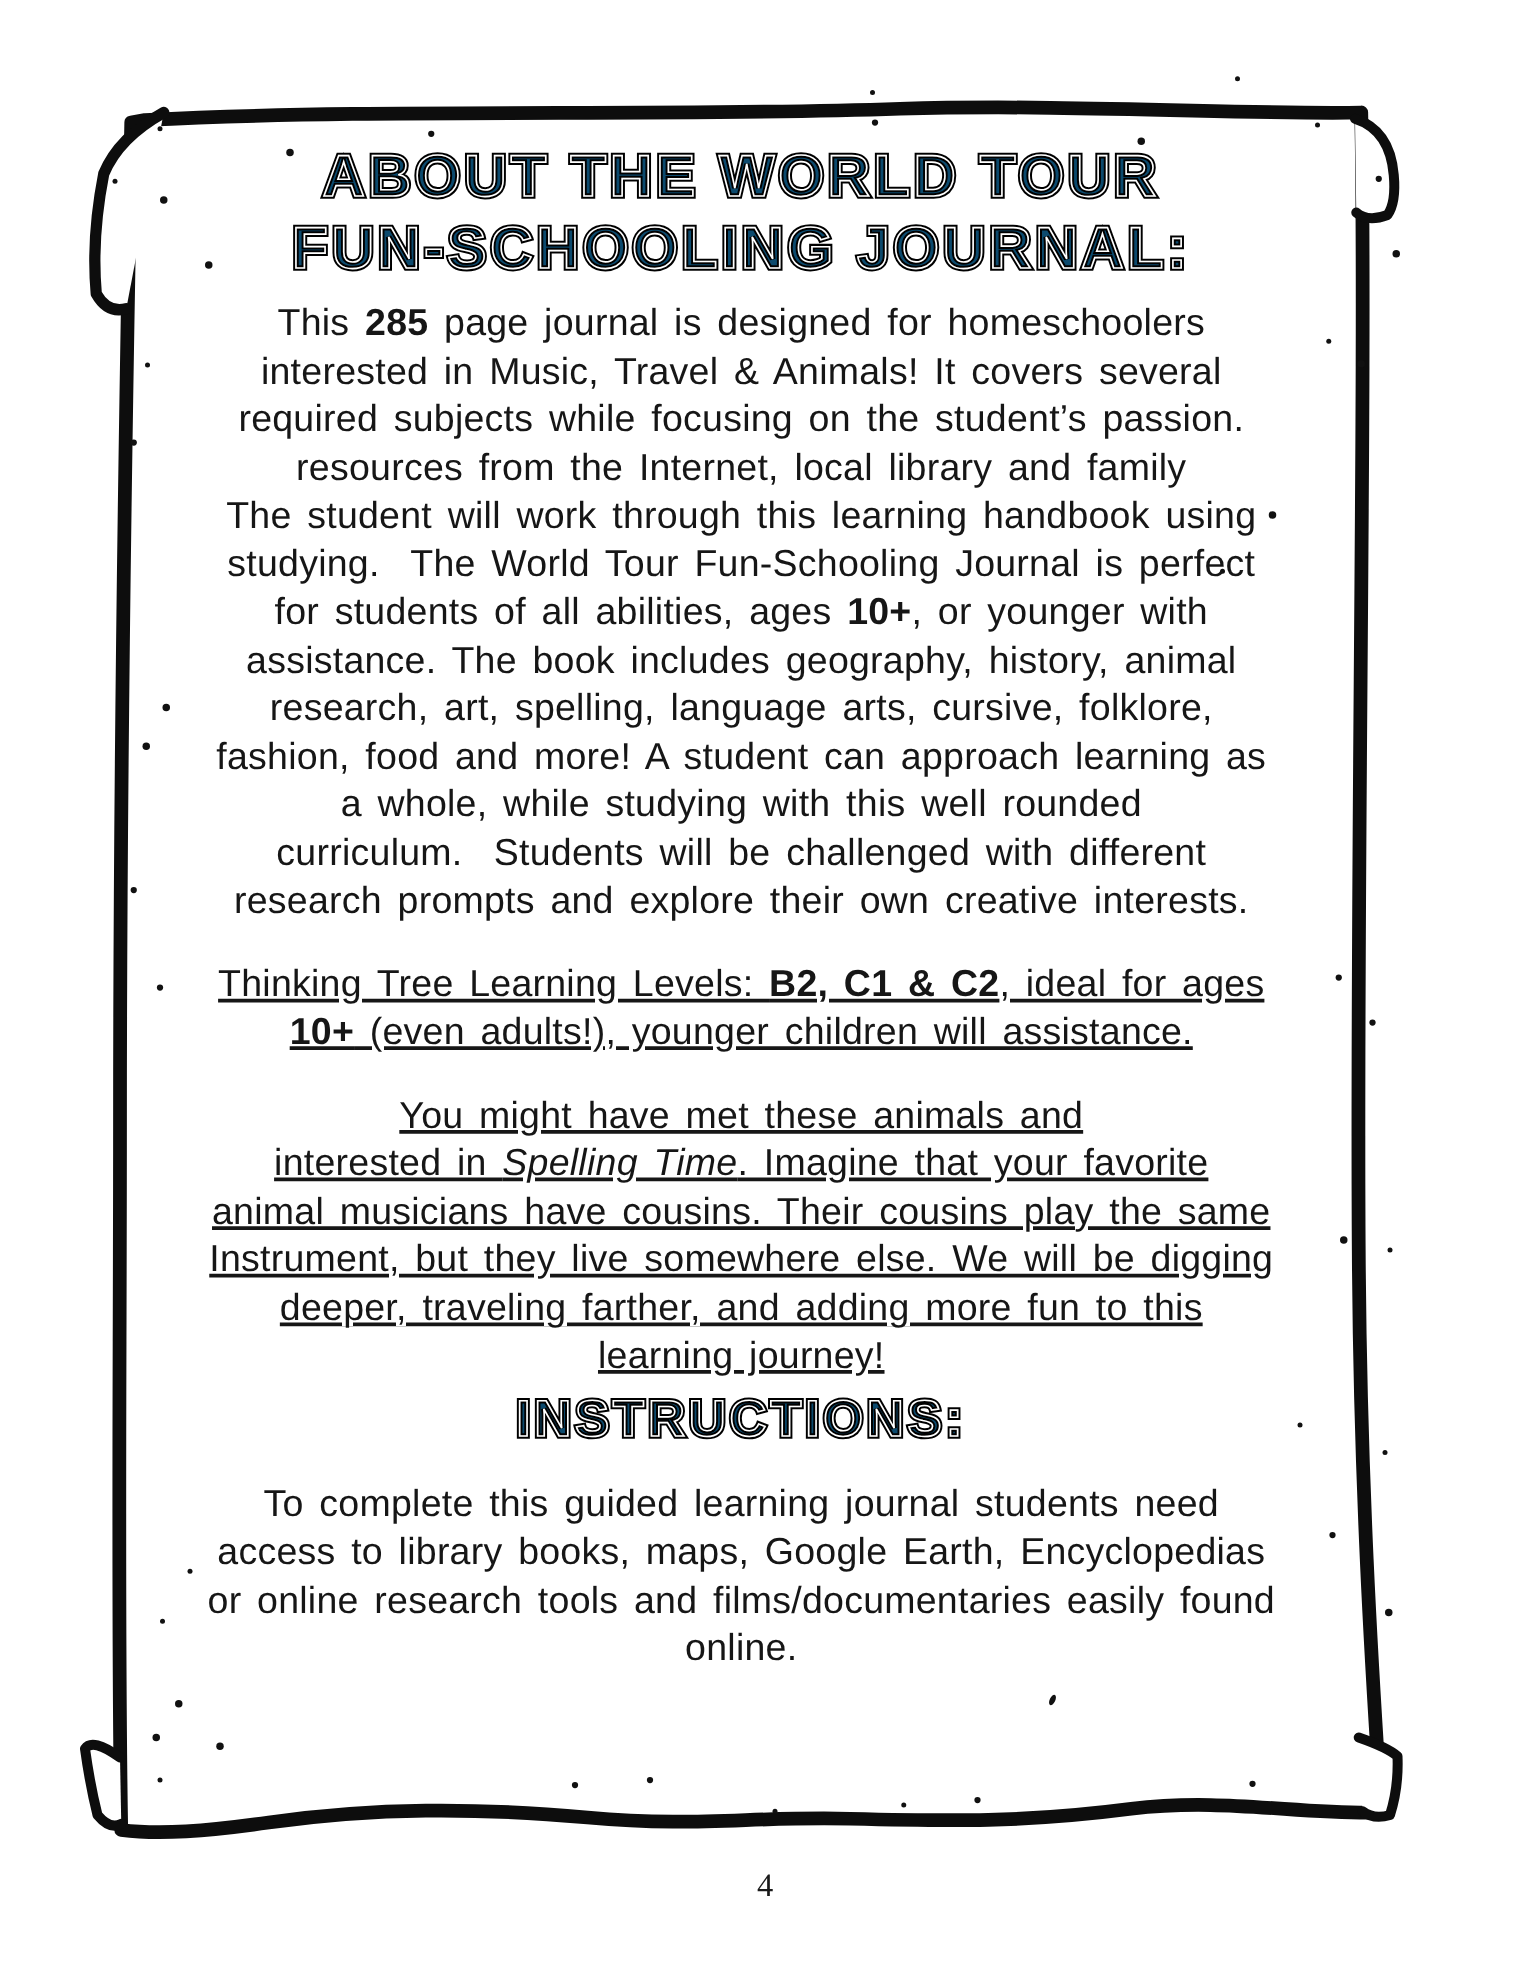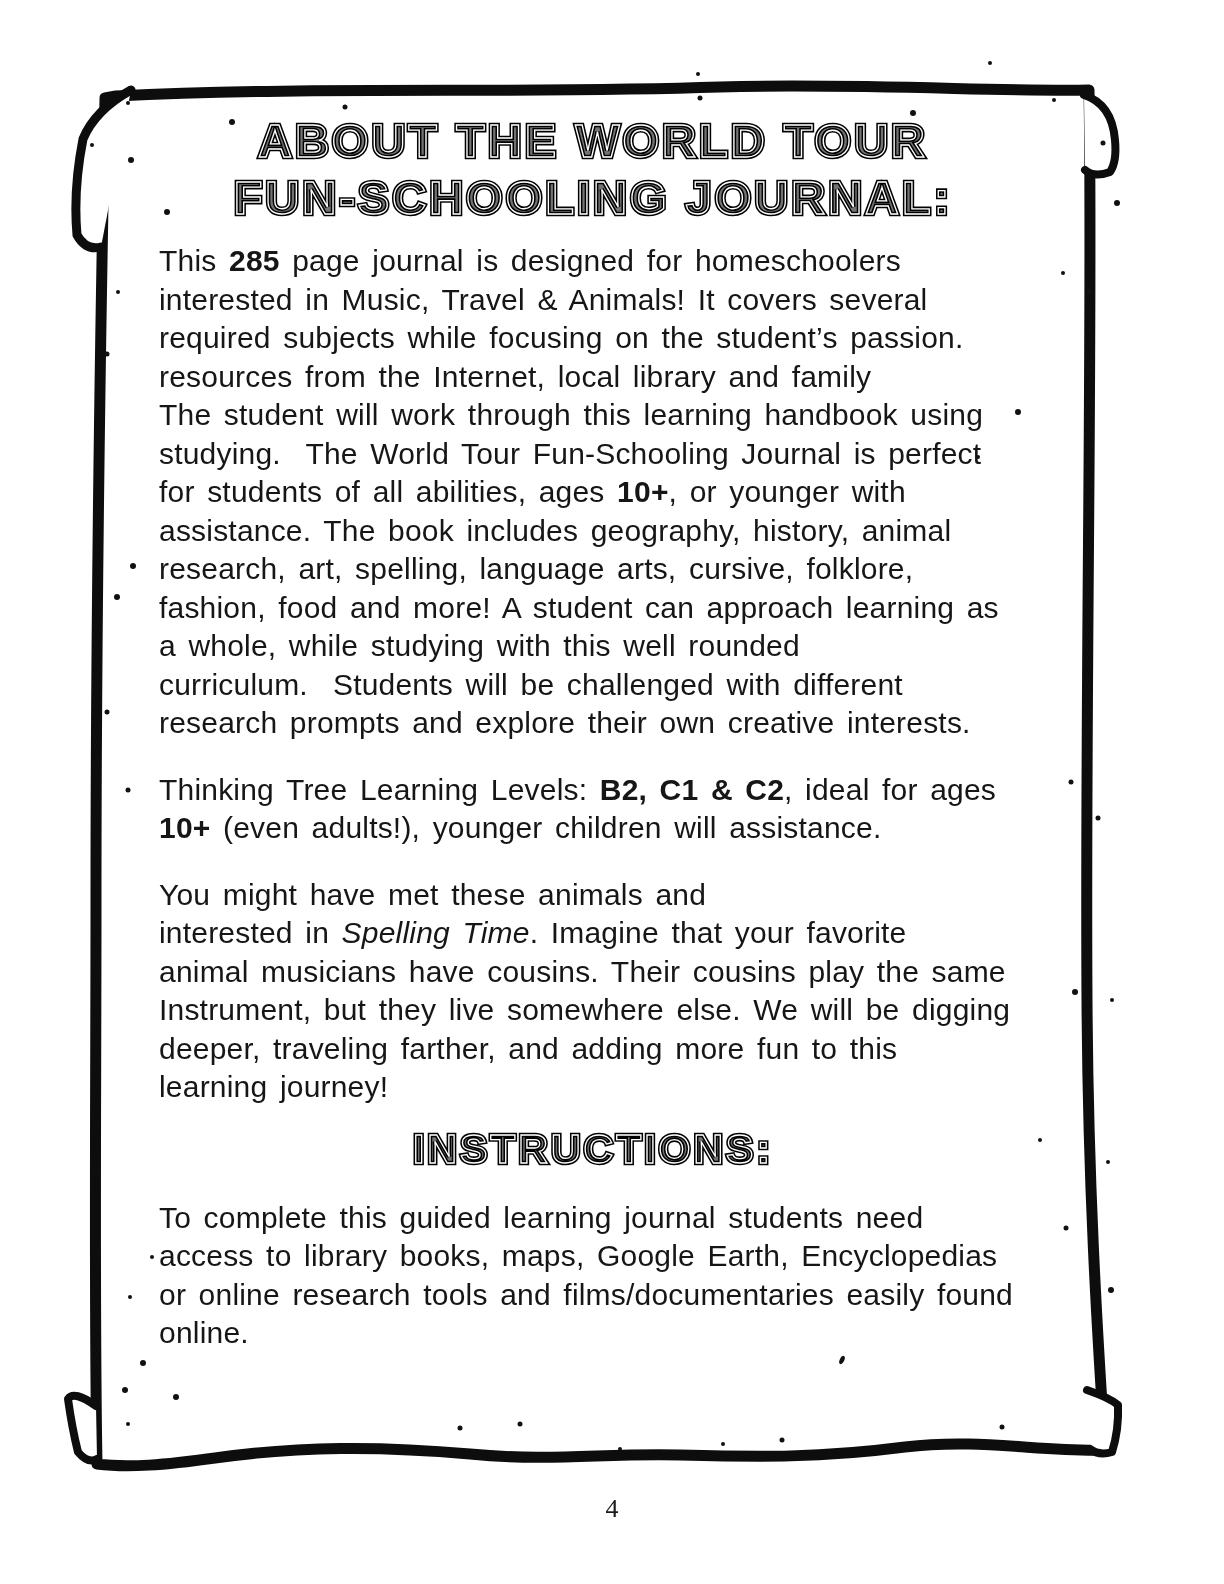--- a/index.html
+++ b/index.html
@@ -7,32 +7,32 @@
     width:1224px;height:1584px;position:relative;background:#ffffff;
     font-family:"Liberation Sans",sans-serif;overflow:hidden;
   }
   .frame-svg{position:absolute;left:0;top:0;width:1224px;height:1584px;}
   .content{
     position:absolute;left:143px;top:112px;width:900px;color:#161616;
   }
   
   .deco{ text-align:center;margin:0; }
   .deco-line{
-    position:relative;display:block;color:#737373;font-weight:bold;
+    position:relative;display:block;color:#0c4a6e;font-weight:bold;
     -webkit-text-stroke:4.5px #000;letter-spacing:3px;white-space:pre;
   }
   .deco-line::after{
     content:attr(data-text);position:absolute;left:0;top:0;width:100%;
     color:transparent;-webkit-text-stroke:1.3px #fff;pointer-events:none;
   }
   .title .deco-line{font-size:47px;line-height:57px;}
   h2.deco-line{font-size:41px;line-height:52px;margin:2px 0 24px 0;text-align:center;}
   
-  .para{margin:16px;}
-  .para + .para{margin-top:28px;}
+  .para{margin:4px;text-align:center;}
+  .para + .para{margin-top:28px;text-decoration:underline;}
   .title{margin-bottom:14px;}
   .tline{
     font-size:30px;line-height:38.5px;letter-spacing:0.2px;word-spacing:4px;
     white-space:pre;color:#161616;
   }
   .tline .b{font-weight:700;}
   .tline .i{font-style:italic;}
   .pagenum{
     position:absolute;left:0;top:1494px;width:1224px;text-align:center;
     font-family:"Liberation Serif",serif;font-size:26px;color:#1a1a1a;

